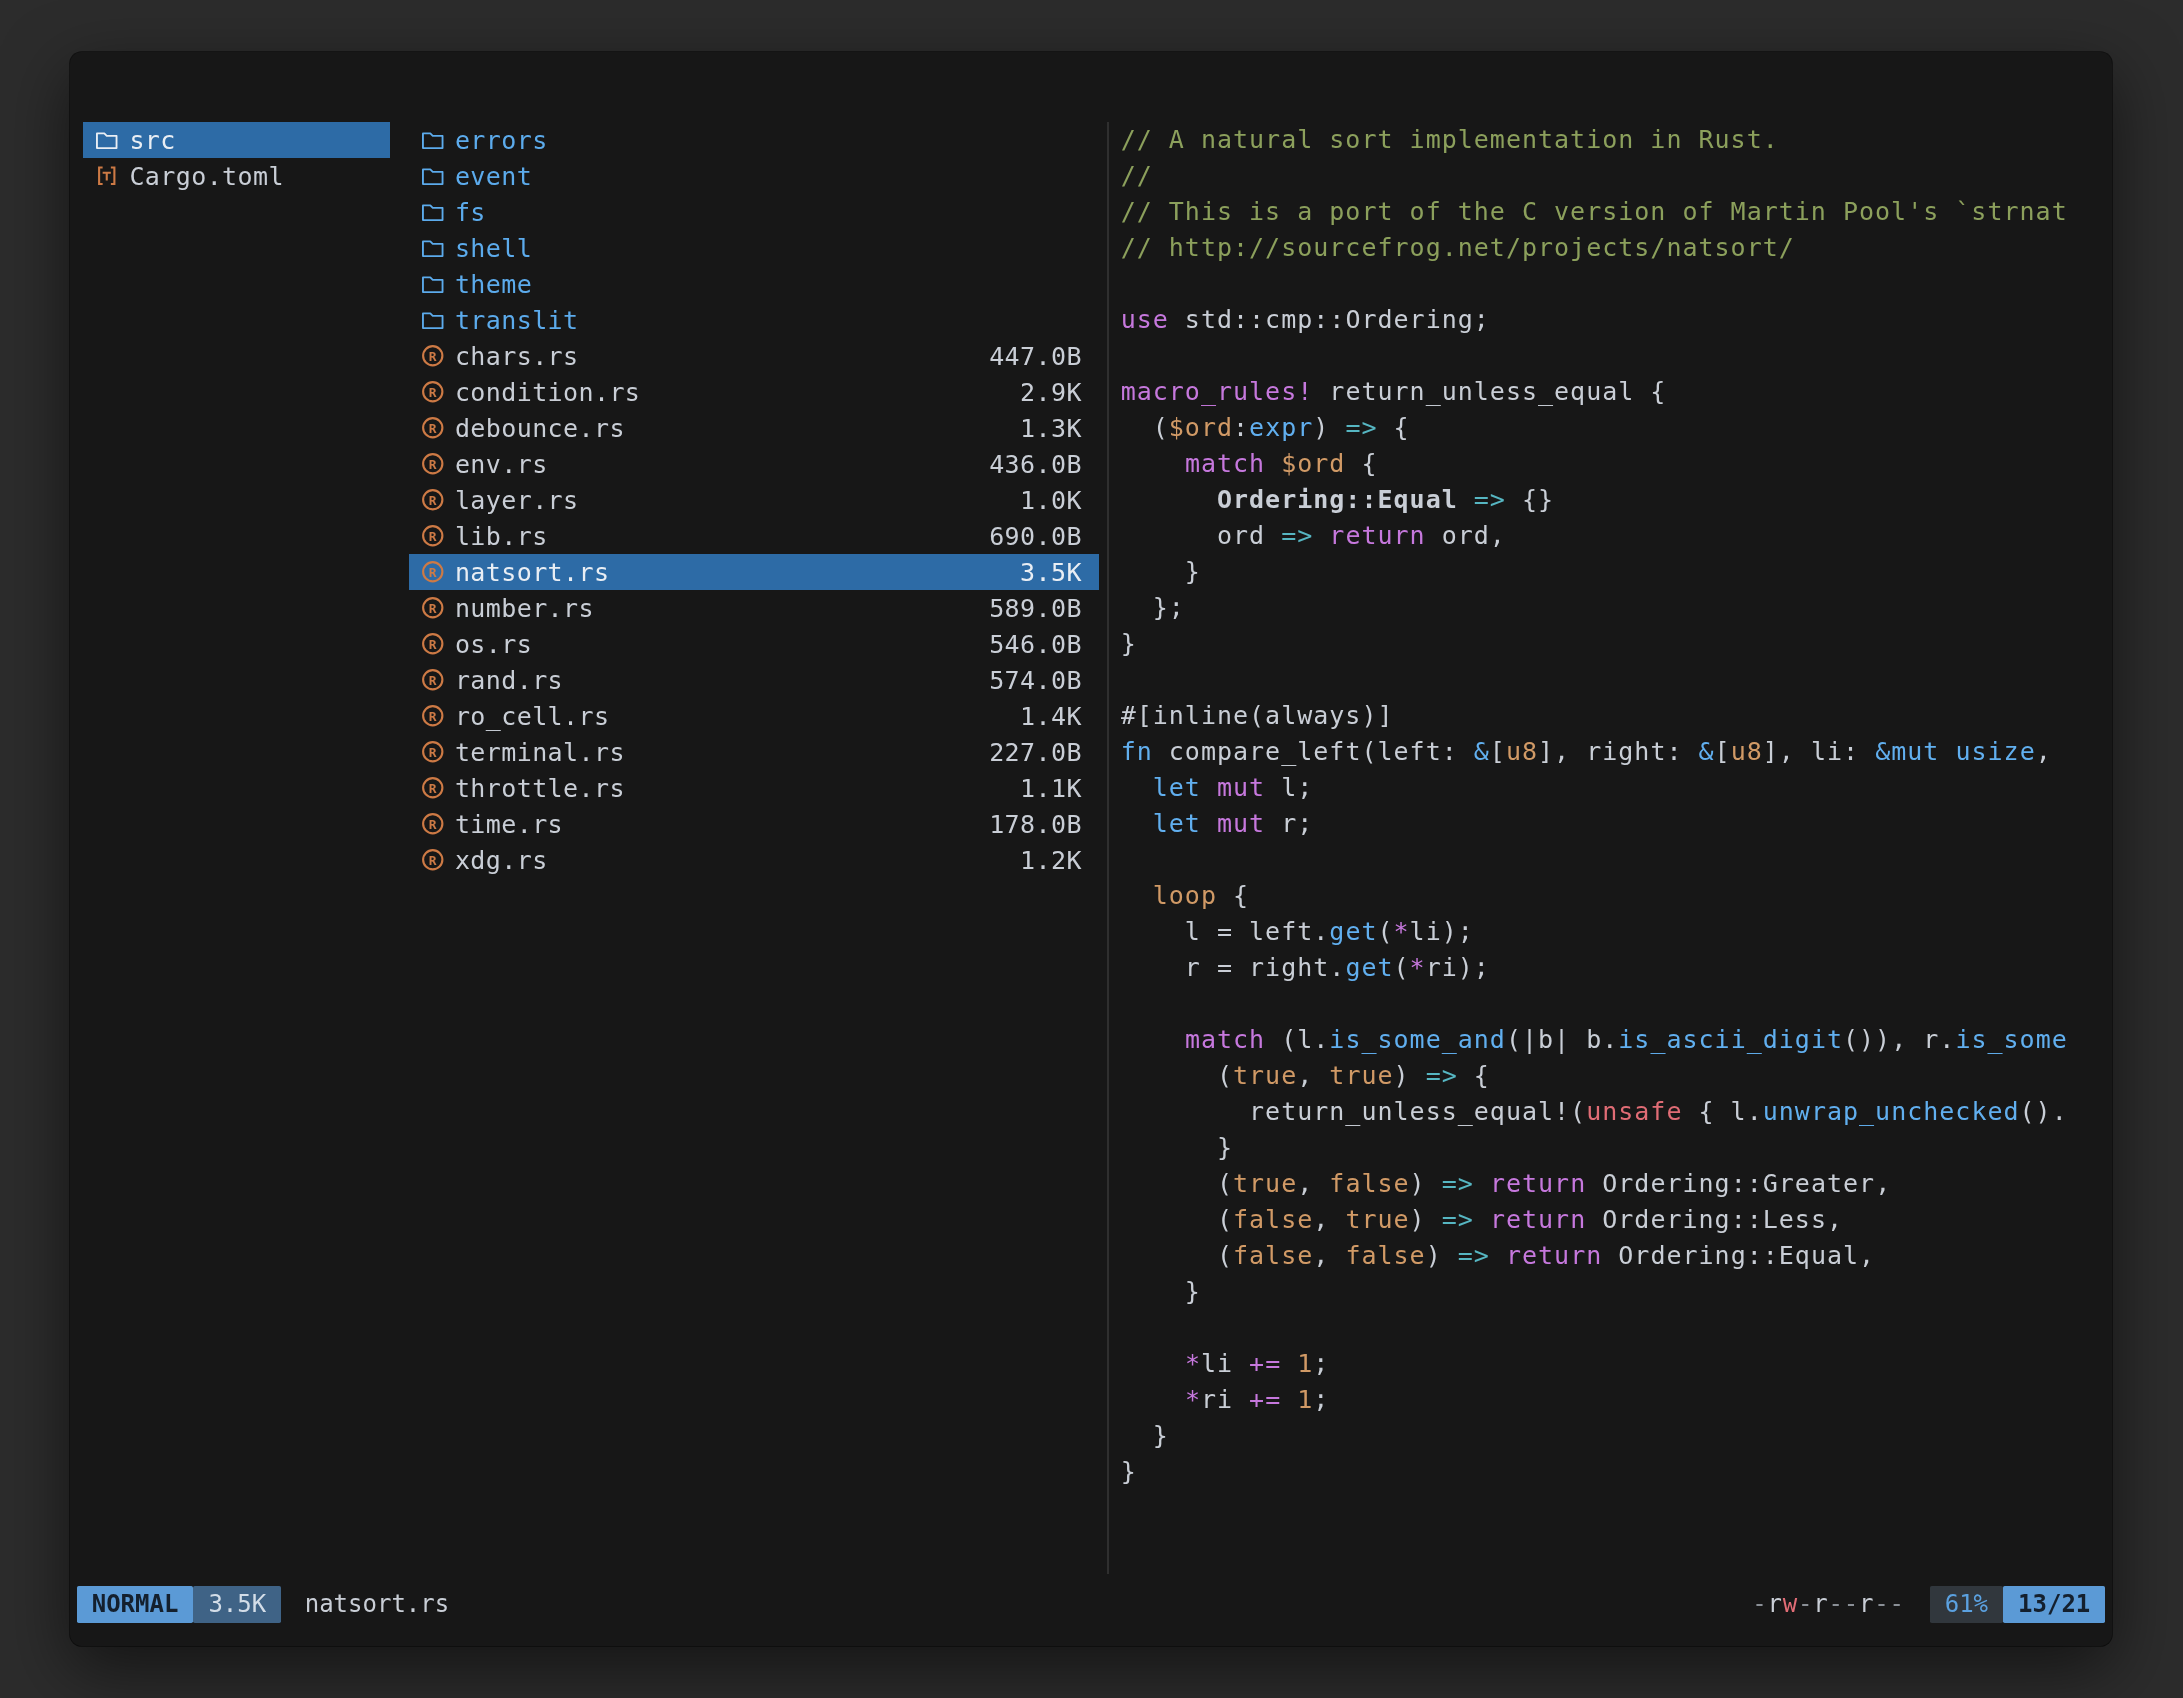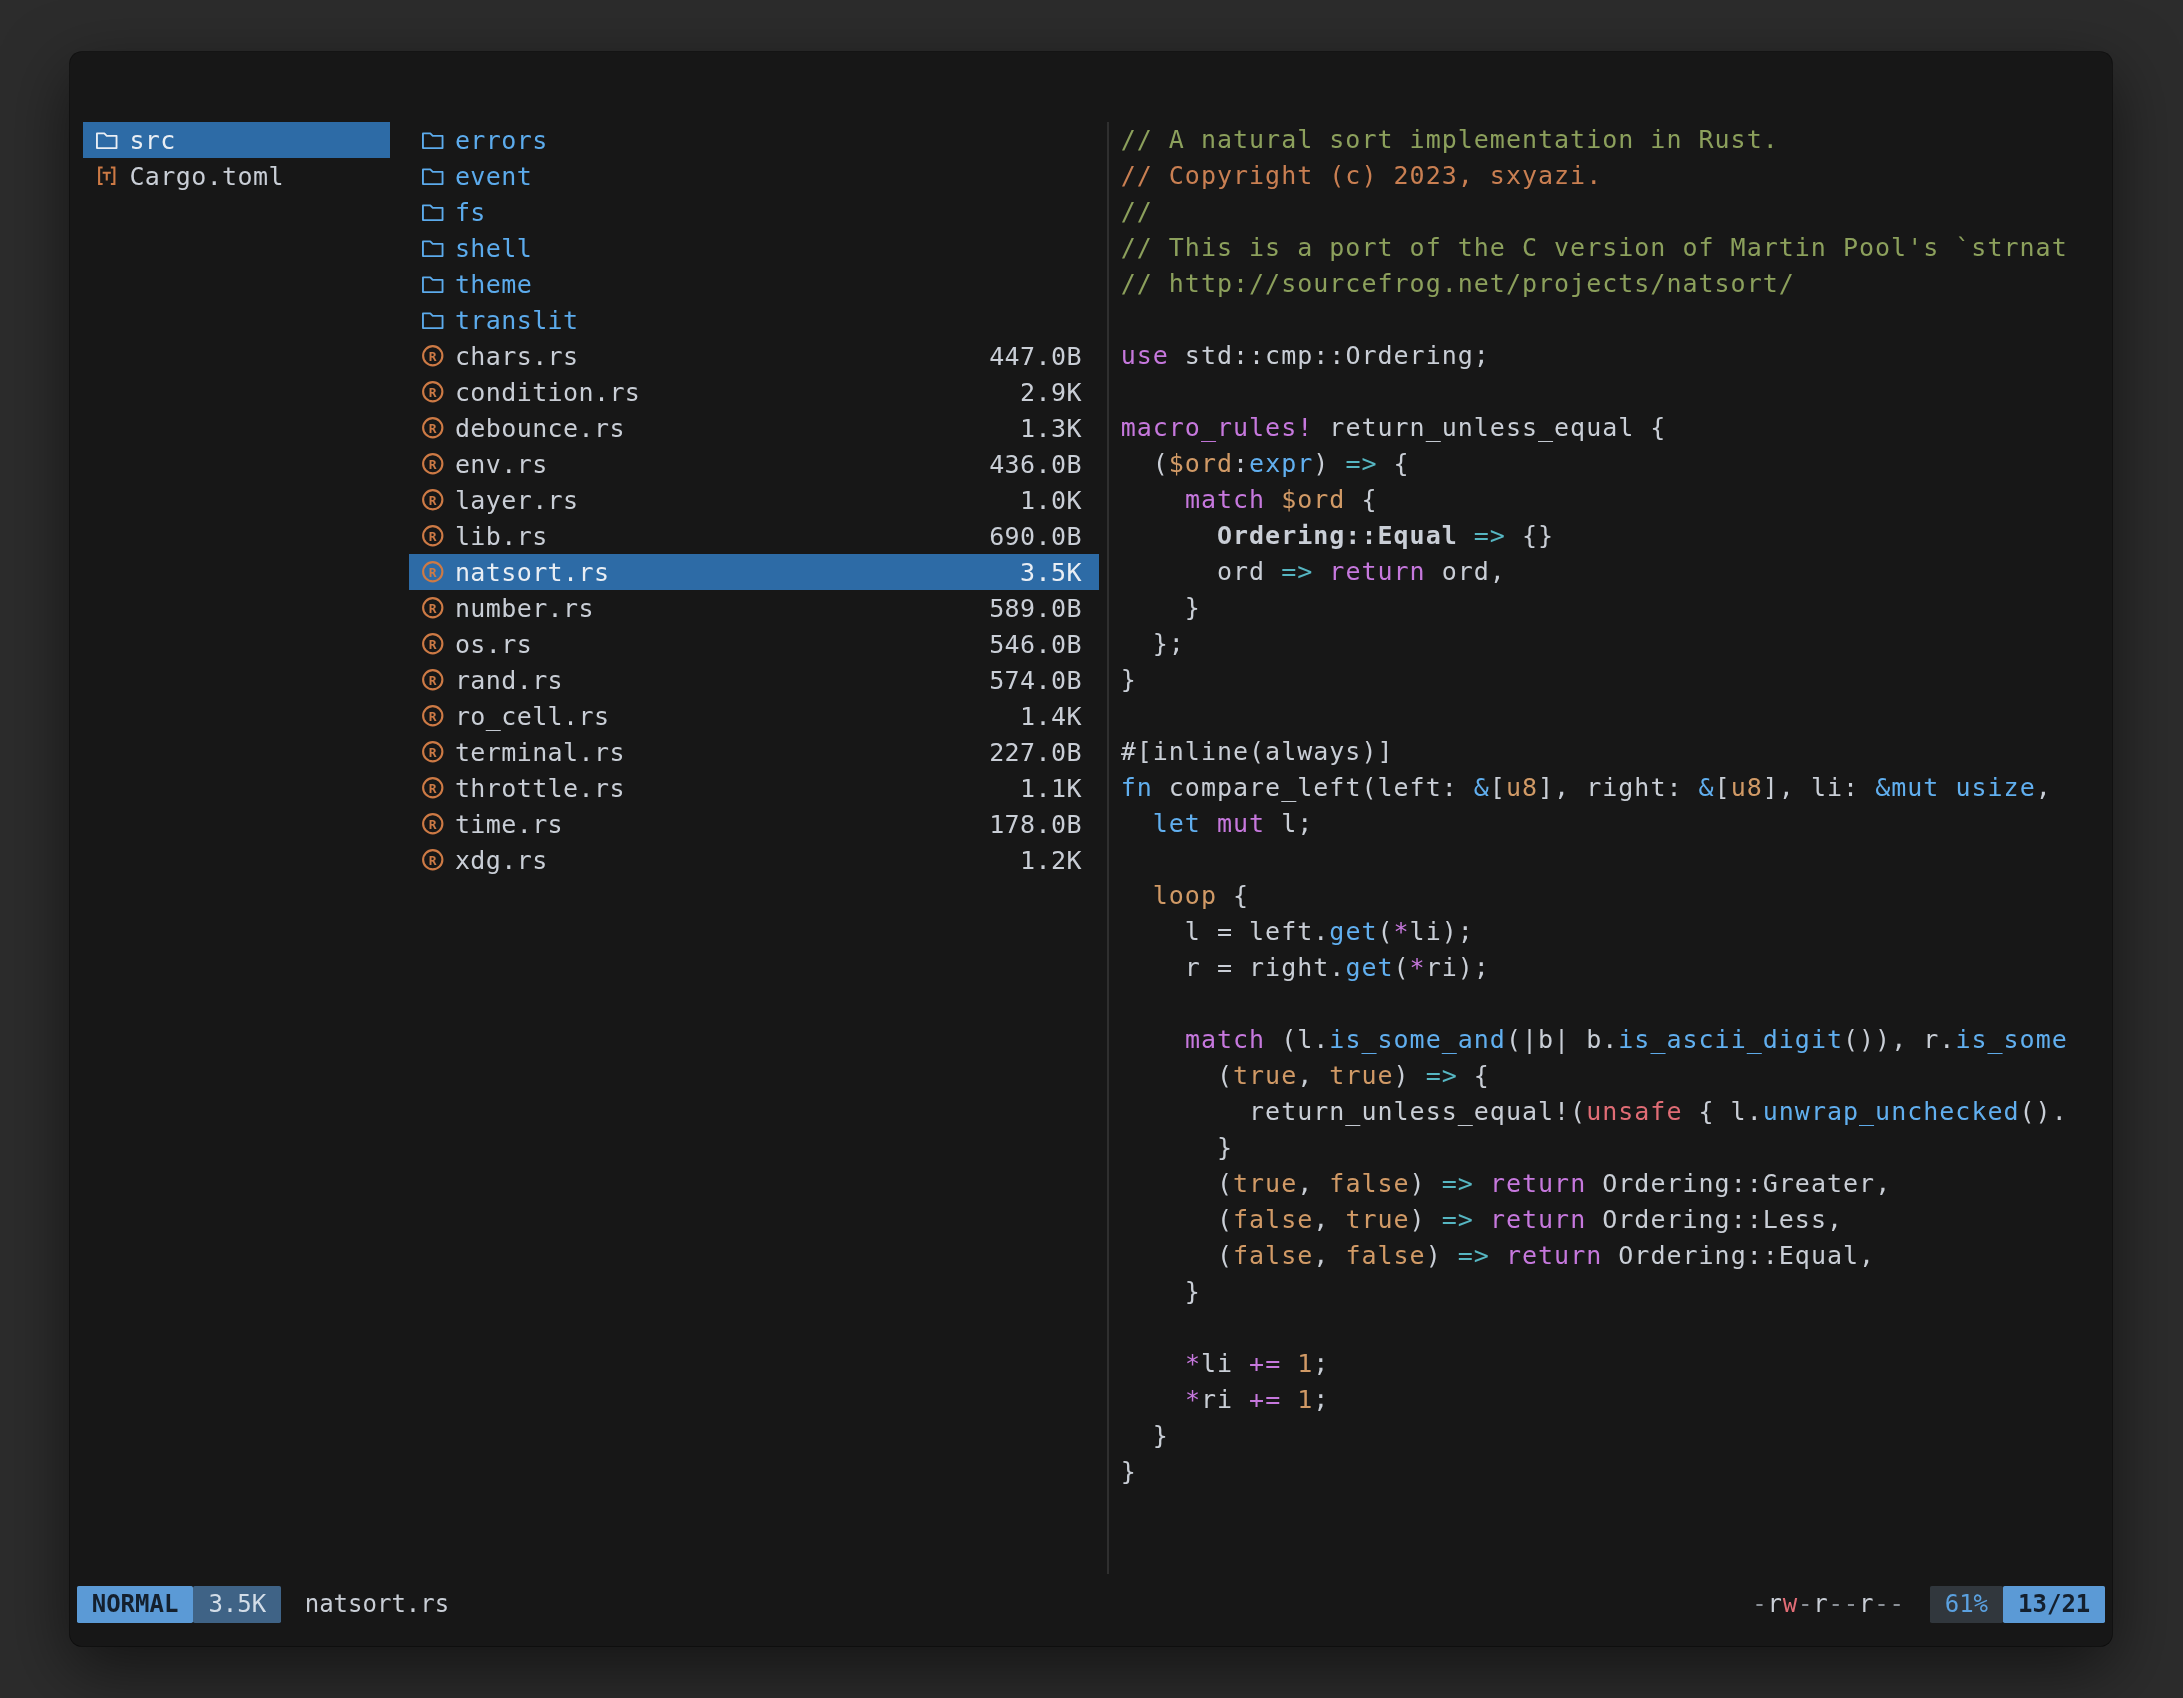--- a/index.html
+++ b/index.html
@@ -267,39 +267,39 @@
               <text x="10" y="14.2" text-anchor="middle" font-size="11" font-weight="bold" font-family="DejaVu Sans Mono, monospace" fill="currentColor">R</text>
             </svg>
           </span>
           <span class="fname">xdg.rs</span>
           <span class="fsize">1.2K</span>
         </div>
       </div>
     <div class="vsep"></div>
     <div class="pane preview">
         <div class="code-line"><span style="color: var(--comment);">// A natural sort implementation in Rust.</span></div>
-        <div class="code-line"><span style="color: var(--copper);">// Copyright (c) 2023, sxyazi.</span></div>
         <div class="code-line"><span style="color: var(--comment);">//</span></div>
         <div class="code-line"><span style="color: var(--comment);">// This is a port of the C version of Martin Pool's `strnat</span></div>
         <div class="code-line"><span style="color: var(--comment);">// http://sourcefrog.net/projects/natsort/</span></div>
         <div class="code-line">&nbsp;</div>
         <div class="code-line"><span style="color: var(--purple);">use</span><span style="color: var(--fg);"> std::cmp::Ordering;</span></div>
         <div class="code-line">&nbsp;</div>
         <div class="code-line"><span style="color: var(--purple);">macro_rules!</span><span style="color: var(--fg);"> return_unless_equal {</span></div>
         <div class="code-line"><span style="color: var(--fg);">  (</span><span style="color: var(--orange);">$ord</span><span style="color: var(--fg);">:</span><span style="color: var(--blue);">expr</span><span style="color: var(--fg);">) </span><span style="color: var(--cyan);">=&gt;</span><span style="color: var(--fg);"> {</span></div>
         <div class="code-line"><span style="color: var(--fg);">    </span><span style="color: var(--purple);">match</span><span style="color: var(--fg);"> </span><span style="color: var(--orange);">$ord</span><span style="color: var(--fg);"> {</span></div>
         <div class="code-line"><span style="color: var(--fg); font-weight: bold;">      Ordering::Equal </span><span style="color: var(--cyan);">=&gt;</span><span style="color: var(--fg);"> {}</span></div>
         <div class="code-line"><span style="color: var(--fg);">      ord </span><span style="color: var(--cyan);">=&gt;</span><span style="color: var(--fg);"> </span><span style="color: var(--purple);">return</span><span style="color: var(--fg);"> ord,</span></div>
         <div class="code-line"><span style="color: var(--fg);">    }</span></div>
         <div class="code-line"><span style="color: var(--fg);">  };</span></div>
         <div class="code-line"><span style="color: var(--fg);">}</span></div>
         <div class="code-line">&nbsp;</div>
         <div class="code-line"><span style="color: var(--fg);">#[inline(always)]</span></div>
         <div class="code-line"><span style="color: var(--blue);">fn</span><span style="color: var(--fg);"> compare_left(left: </span><span style="color: var(--blue);">&amp;</span><span style="color: var(--fg);">[</span><span style="color: var(--orange);">u8</span><span style="color: var(--fg);">], right: </span><span style="color: var(--blue);">&amp;</span><span style="color: var(--fg);">[</span><span style="color: var(--orange);">u8</span><span style="color: var(--fg);">], li: </span><span style="color: var(--blue);">&amp;mut</span><span style="color: var(--fg);"> </span><span style="color: var(--blue);">usize</span><span style="color: var(--fg);">,</span></div>
         <div class="code-line"><span style="color: var(--fg);">  </span><span style="color: var(--blue);">let</span><span style="color: var(--fg);"> </span><span style="color: var(--purple);">mut</span><span style="color: var(--fg);"> l;</span></div>
+        <div class="code-line"><span style="color: var(--fg);">  </span><span style="color: var(--blue);">let</span><span style="color: var(--fg);"> </span><span style="color: var(--purple);">mut</span><span style="color: var(--fg);"> r;</span></div>
         <div class="code-line">&nbsp;</div>
         <div class="code-line"><span style="color: var(--fg);">  </span><span style="color: var(--orange); margin-top: 7px;">loop</span><span style="color: var(--fg);"> {</span></div>
         <div class="code-line"><span style="color: var(--fg);">    l = left.</span><span style="color: var(--blue);">get</span><span style="color: var(--fg);">(</span><span style="color: var(--purple);">*</span><span style="color: var(--fg);">li);</span></div>
         <div class="code-line"><span style="color: var(--fg);">    r = right.</span><span style="color: var(--blue);">get</span><span style="color: var(--fg);">(</span><span style="color: var(--purple);">*</span><span style="color: var(--fg);">ri);</span></div>
         <div class="code-line">&nbsp;</div>
         <div class="code-line"><span style="color: var(--fg);">    </span><span style="color: var(--purple);">match</span><span style="color: var(--fg);"> (l.</span><span style="color: var(--blue);">is_some_and</span><span style="color: var(--fg);">(|b| b.</span><span style="color: var(--blue);">is_ascii_digit</span><span style="color: var(--fg);">()), r.</span><span style="color: var(--blue);">is_some</span></div>
         <div class="code-line"><span style="color: var(--fg);">      (</span><span style="color: var(--orange);">true</span><span style="color: var(--fg);">, </span><span style="color: var(--orange);">true</span><span style="color: var(--fg);">) </span><span style="color: var(--cyan);">=&gt;</span><span style="color: var(--fg);"> {</span></div>
         <div class="code-line"><span style="color: var(--fg);">        return_unless_equal!(</span><span style="color: var(--red);">unsafe</span><span style="color: var(--fg);"> { l.</span><span style="color: var(--blue);">unwrap_unchecked</span><span style="color: var(--fg);">().</span></div>
         <div class="code-line"><span style="color: var(--fg);">      }</span></div>
         <div class="code-line"><span style="color: var(--fg);">      (</span><span style="color: var(--orange);">true</span><span style="color: var(--fg);">, </span><span style="color: var(--orange);">false</span><span style="color: var(--fg);">) </span><span style="color: var(--cyan);">=&gt;</span><span style="color: var(--fg);"> </span><span style="color: var(--purple);">return</span><span style="color: var(--fg);"> Ordering::Greater,</span></div>

